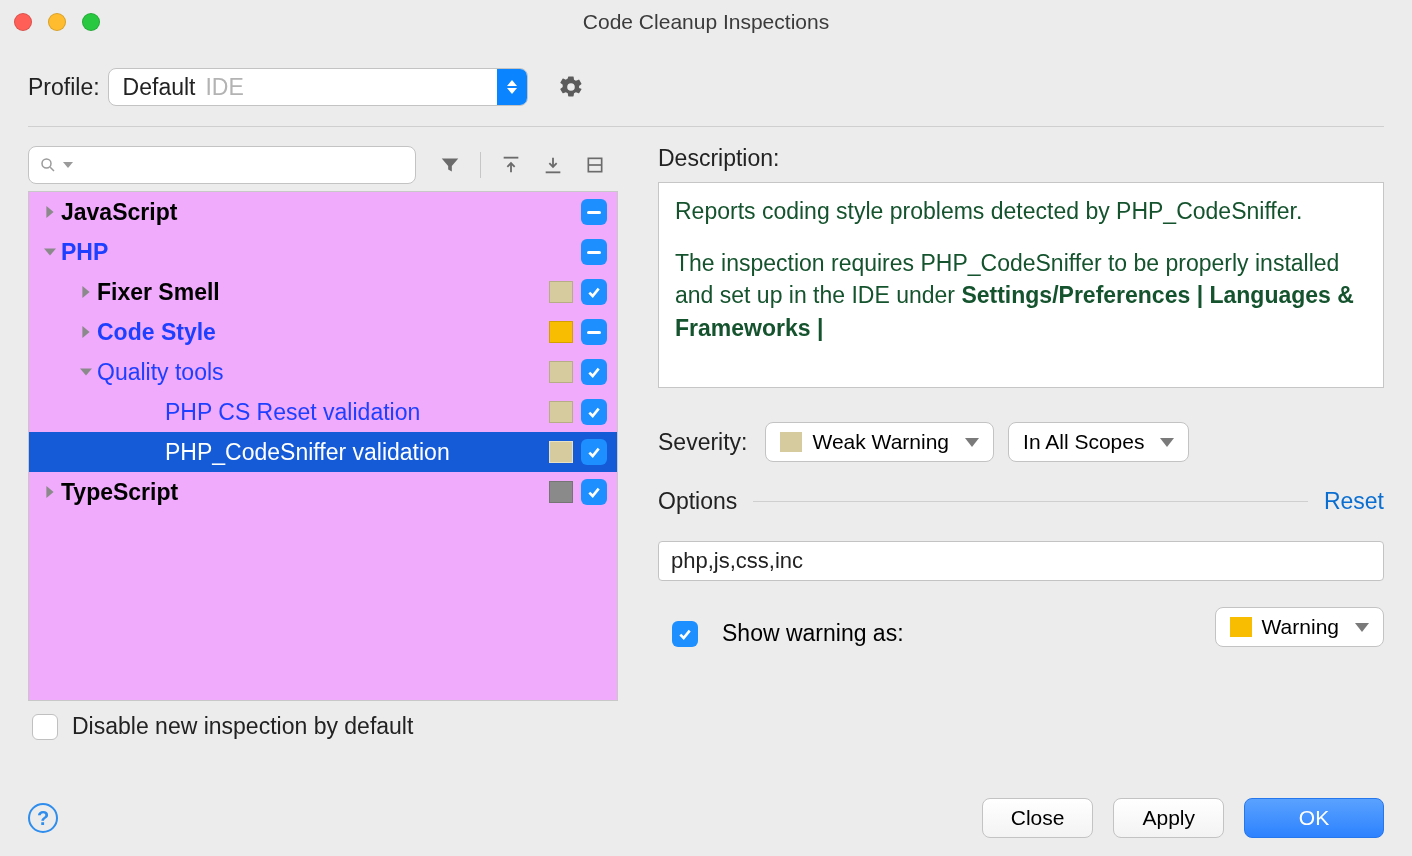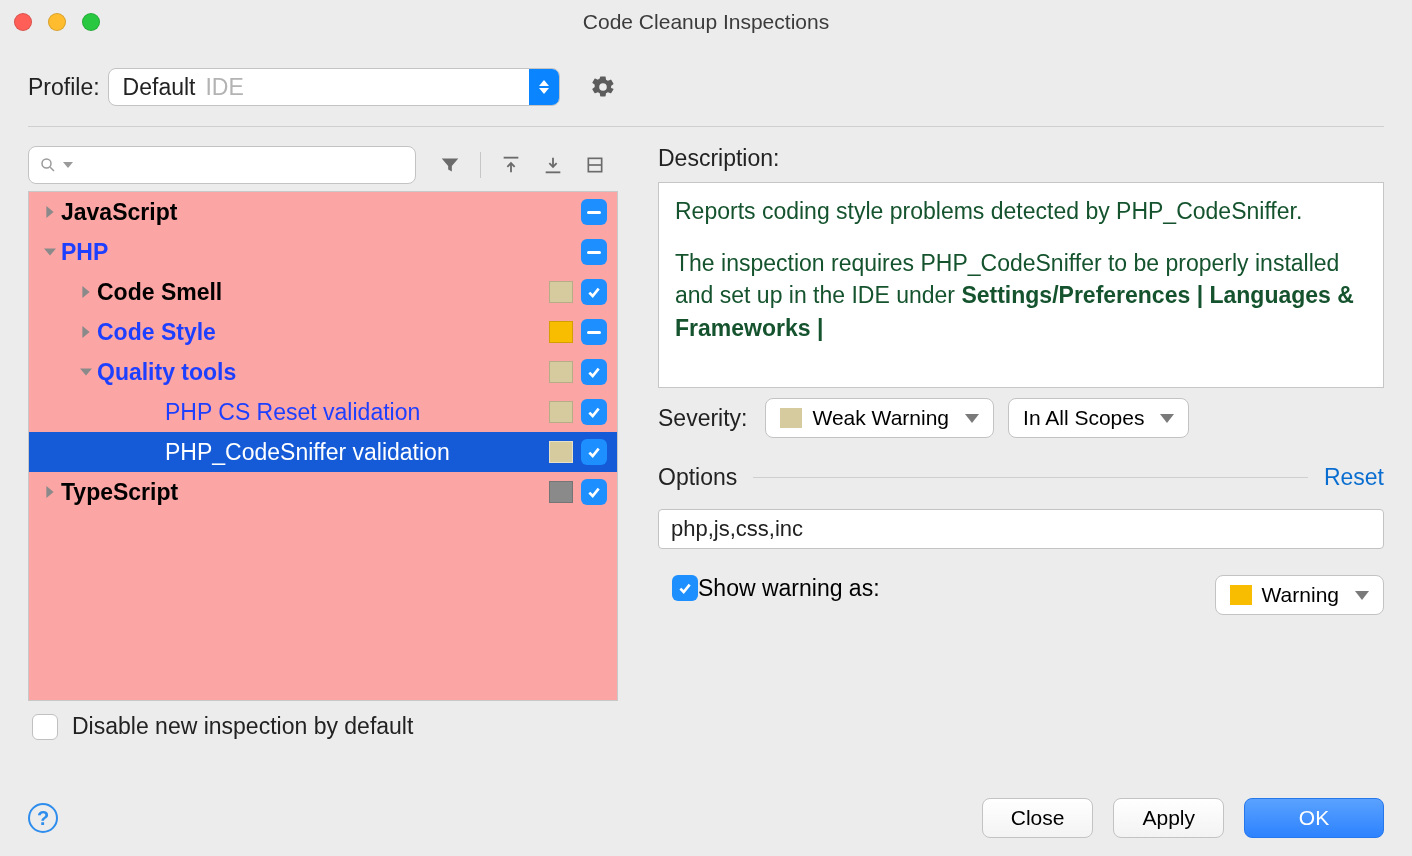--- a/index.html
+++ b/index.html
@@ -31,21 +31,21 @@
   font-size: 21px; color: #3b3b3b; pointer-events: none;
 }
 .profile-row {
   display: flex; align-items: center; gap: 8px;
   padding: 24px 28px 20px 28px;
 }
 .profile-label { font-size: 23px; color: #222; }
 .profile-select {
   display: flex; align-items: center;
   background: #fff; border: 1px solid #c3c3c3; border-radius: 8px;
-  height: 38px; width: 452px; padding: 0 0 0 14px; position: relative;
+  height: 38px; width: 420px; padding: 0 0 0 14px; position: relative;
 }
 .profile-select .val { font-size: 23px; color: #222; }
 .profile-select .suffix { font-size: 23px; color: #b3b3b3; margin-left: 10px; }
 .profile-select .caret {
   margin-left: auto; width: 30px; height: 100%;
   background: #0a84ff; border-radius: 0 7px 7px 0;
   display: flex; flex-direction: column; align-items: center; justify-content: center; gap: 2px;
 }
 .profile-select .caret div { width: 0; height: 0; }
 .profile-select .caret .up { border-left: 5px solid transparent; border-right: 5px solid transparent; border-bottom: 6px solid #fff; }
@@ -61,21 +61,21 @@
   flex: 0 0 388px; height: 38px; background: #fff;
   border: 1px solid #c3c3c3; border-radius: 8px;
   display: flex; align-items: center; padding: 0 10px; gap: 6px;
 }
 .search-box svg { width: 18px; height: 18px; color: #9a9a9a; }
 .search-box .mini-caret { width: 0; height: 0; border-left: 5px solid transparent; border-right: 5px solid transparent; border-top: 6px solid #9a9a9a; }
 .tool-icons { display: flex; align-items: center; gap: 18px; margin-left: 22px; }
 .tool-sep { width: 1px; height: 26px; background: #c6c6c6; }
 .tool-btn { width: 24px; height: 24px; display: flex; align-items: center; justify-content: center; color: #6b6b6b; }
 .tree-box {
-  background: #fca5a5; border: 1px solid #c8c8c8;
+  background: #f0abfc; border: 1px solid #c8c8c8;
   height: 510px; overflow: hidden; position: relative;
 }
 .tree-row {
   display: flex; align-items: center; height: 40px;
   font-size: 23px; position: relative;
 }
 .tree-row .arrow {
   width: 22px; display: flex; justify-content: center; color: #8a8a8a;
 }
 .tree-row .arrow svg { width: 12px; height: 12px; }
@@ -111,40 +111,40 @@
   width: 26px; height: 26px; border-radius: 6px; background: #fff; border: 1px solid #c0c0c0;
 }
 .right-pane { flex: 1; display: flex; flex-direction: column; }
 .desc-label { font-size: 23px; color: #222; margin-bottom: 10px; }
 .desc-box {
   background: #fff; border: 1px solid #c6c6c6; height: 206px;
   padding: 12px 16px; font-size: 23px; color: #14532d; line-height: 1.4;
   overflow: hidden;
 }
 .desc-box b { font-weight: 700; }
-.sev-row { display: flex; align-items: center; gap: 14px; margin-top: 10px; }
+.sev-row { display: flex; align-items: center; gap: 14px; margin-top: 34px; }
 .sev-label { font-size: 23px; color: #222; margin-right: 4px; }
 .dropdown {
   display: inline-flex; align-items: center; gap: 10px;
   background: #fff; border: 1px solid #c3c3c3; border-radius: 8px;
   height: 40px; padding: 0 14px; font-size: 21px;
 }
 .dropdown .dd-swatch { width: 22px; height: 20px; }
 .dropdown .tri { width: 0; height: 0; border-left: 7px solid transparent; border-right: 7px solid transparent; border-top: 9px solid #7a7a7a; margin-left: 6px; }
 .options-row { display: flex; align-items: center; margin-top: 26px; }
 .options-label { font-size: 23px; color: #222; }
 .options-line { flex: 1; height: 1px; background: #cfcfcf; margin: 0 16px; }
 .reset-link { color: #0a6ed1; font-size: 23px; }
 .opt-field-row { display: flex; align-items: center; margin-top: 18px; gap: 20px; }
 .opt-field-label { font-size: 23px; color: #222; flex: 0 0 380px; }
 .opt-input {
   background: #fff; border: 1px solid #c3c3c3; border-radius: 4px;
-  height: 40px; padding: 16px 12px; font-size: 22px; color: #222; flex: 1;
-}
-.opt-check-row { display: flex; align-items: flex-start; gap: 0; margin-top: 26px; padding-left: 14px; }
+  height: 40px; padding: 16px 12px; font-size: 22px; color: #222; flex: 1; margin-top: 8px;
+}
+.opt-check-row { display: flex; align-items: flex-end; gap: 24px; margin-top: 26px; padding-left: 14px; }
 .opt-check-row .label { font-size: 23px; }
 .footer {
   position: absolute; bottom: 18px; left: 28px; right: 28px;
   display: flex; align-items: center;
 }
 .help-btn {
   width: 30px; height: 30px; border-radius: 50%; border: 2px solid #2e8ded;
   display: flex; align-items: center; justify-content: center;
   color: #2e8ded; font-size: 20px; font-weight: 600;
 }
@@ -251,21 +251,21 @@
             <div class="tail">
               <div class="chk mixed"></div>
             </div>
           </div>
           <div class="tree-row indent-2">
             <div class="arrow">
               <svg viewBox="0 0 10 10" fill="currentColor">
                 <path d="M2 0 L8 5 L2 10 Z"></path>
               </svg>
             </div>
-            <span class="label" style="font-weight:700;">Code Smell</span>
+            <span class="label" style="font-weight:700;">Fixer Smell</span>
             <div class="tail">
               <div class="swatch sw-beige"></div>
               <div class="chk checked">
                 <svg viewBox="0 0 24 24" fill="none" stroke="currentColor" stroke-width="4">
                   <polyline points="5,13 10,18 19,7"></polyline>
                 </svg>
               </div>
             </div>
           </div>
           <div class="tree-row indent-2 blue">
@@ -279,21 +279,21 @@
               <div class="swatch sw-yellow"></div>
               <div class="chk mixed"></div>
             </div>
           </div>
           <div class="tree-row indent-2 blue">
             <div class="arrow">
               <svg viewBox="0 0 10 10" fill="currentColor">
                 <path d="M0 2 L10 2 L5 8 Z"></path>
               </svg>
             </div>
-            <span class="label" style="font-weight:700;">Quality tools</span>
+            <span class="label" style="font-weight:400;">Quality tools</span>
             <div class="tail">
               <div class="swatch sw-beige"></div>
               <div class="chk checked">
                 <svg viewBox="0 0 24 24" fill="none" stroke="currentColor" stroke-width="4">
                   <polyline points="5,13 10,18 19,7"></polyline>
                 </svg>
               </div>
             </div>
           </div>
           <div class="tree-row blue child indent-4">

